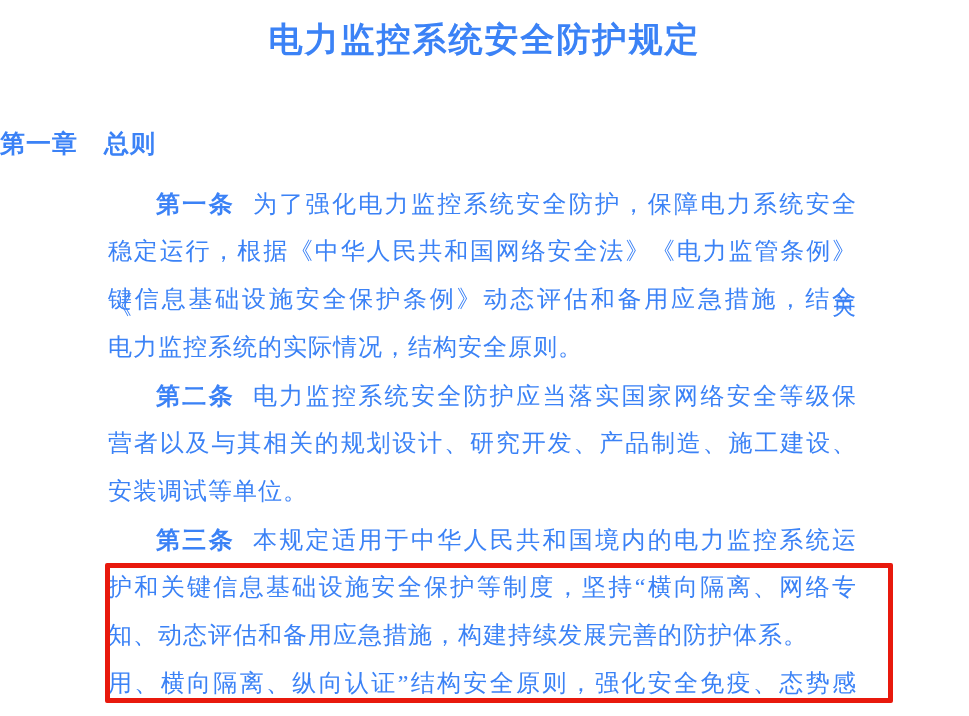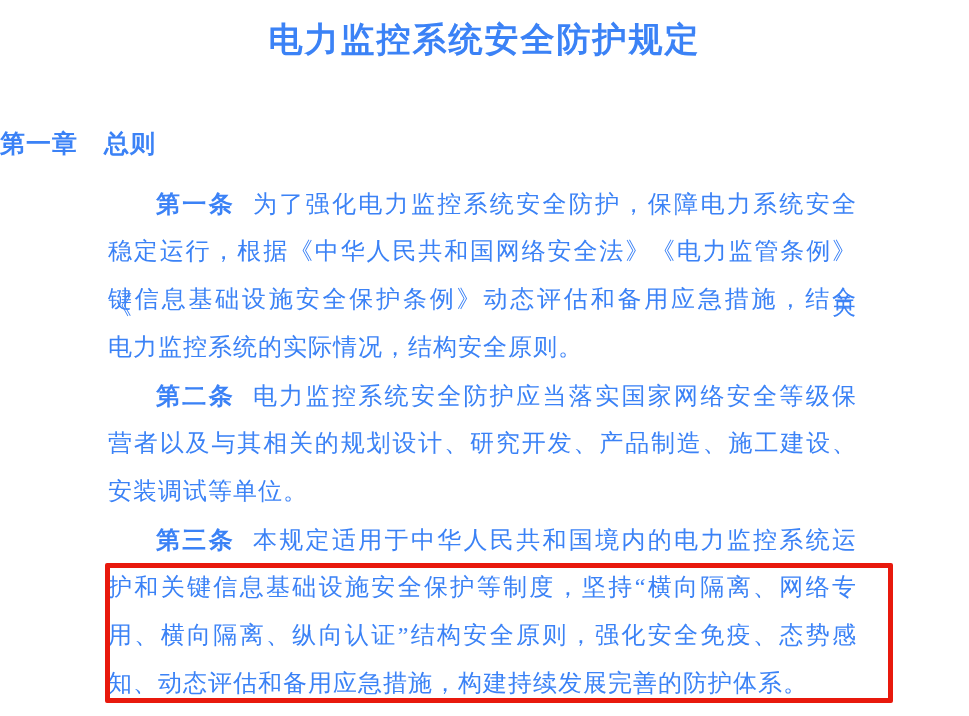--- a/index.html
+++ b/index.html
@@ -91,20 +91,20 @@
     <div class="line first">
       <span class="article-label">第二条</span><span>电力监控系统安全防护应当落实国家网络安全等级保</span>
     </div>
     <div class="line">营者以及与其相关的规划设计、研究开发、产品制造、施工建设、</div>
     <div class="line last">安装调试等单位。</div>
 
     <div class="line first">
       <span class="article-label">第三条</span><span>本规定适用于中华人民共和国境内的电力监控系统运</span>
     </div>
     <div class="line">护和关键信息基础设施安全保护等制度，坚持“横向隔离、网络专</div>
+    <div class="line last">知、动态评估和备用应急措施，构建持续发展完善的防护体系。</div>
     <div class="line">用、横向隔离、纵向认证”结构安全原则，强化安全免疫、态势感</div>
-    <div class="line last">知、动态评估和备用应急措施，构建持续发展完善的防护体系。</div>
 
   </div>
 
   <div class="highlight-box" style="border-color: rgb(232, 25, 13);"></div>
 
 </div>
 
 </body></html>

